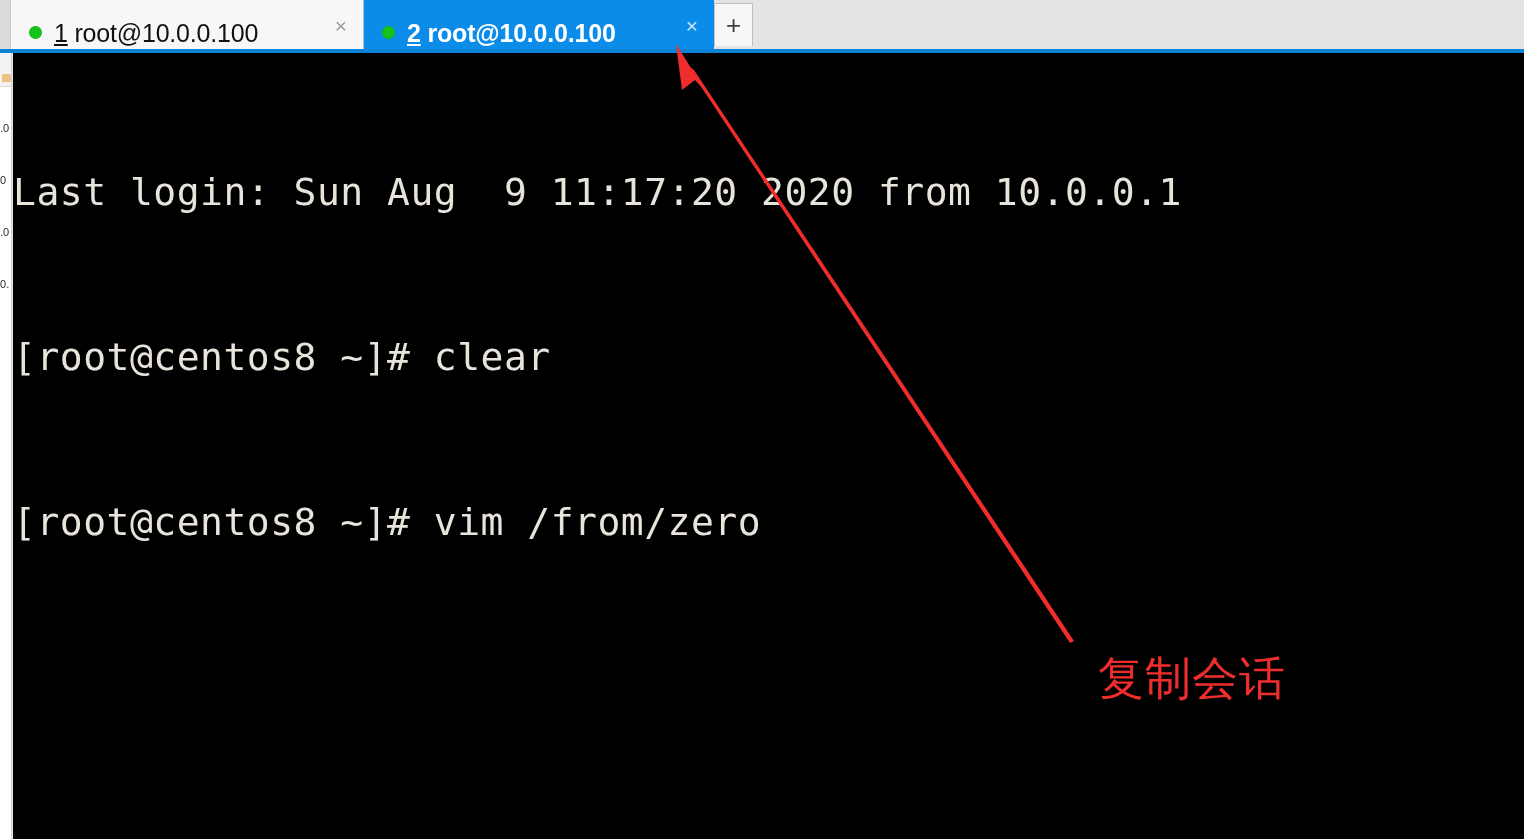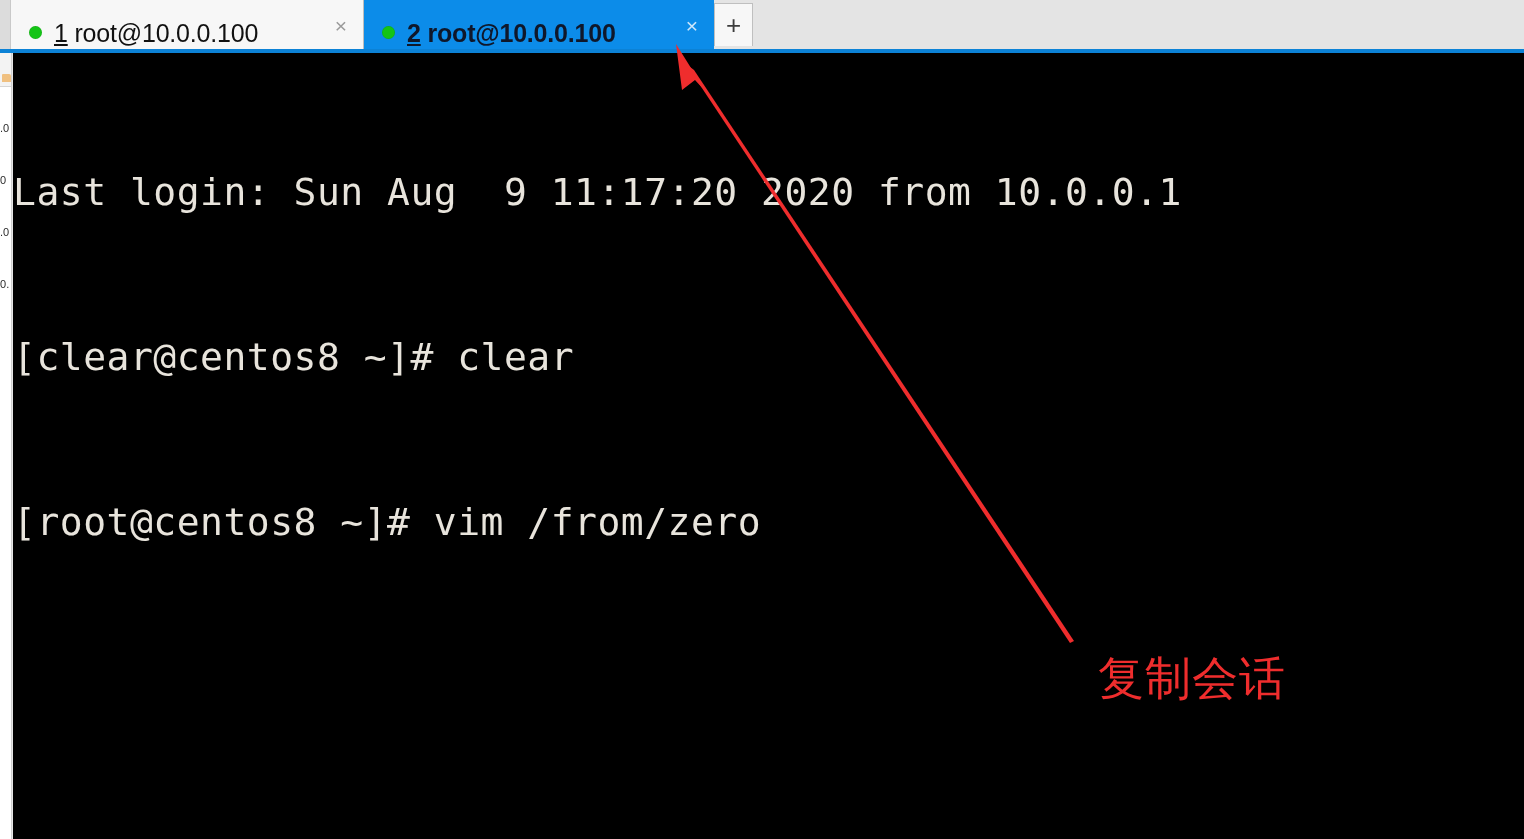--- a/index.html
+++ b/index.html
@@ -86,21 +86,21 @@
     line-height: 30px;
     white-space: nowrap;
     letter-spacing: -0.2px;
   }
   .tab.inactive .tab-label {
     font-weight: 400;
     color: #111111;
   }
   .tab.active .tab-label {
     font-weight: 700;
-    color: #0f172a;
+    color: #ffffff;
   }
   .tab-label .mnemonic {
     text-decoration: underline;
     text-underline-offset: 2px;
   }
 
   .tab-close {
     position: absolute;
     right: 16px;
     top: 50%;
@@ -280,21 +280,21 @@
     </div>
     <div class="sliver-item" style="top:68px;">0.</div>
     <div class="sliver-item" style="top:120px;">0</div>
     <div class="sliver-item" style="top:172px;">0.</div>
     <div class="sliver-item" style="top:224px;">.0</div>
   </div>
 
   <div class="terminal">
     <div class="term-lines">
       <div class="term-line">Last login: Sun Aug  9 11:17:20 2020 from 10.0.0.1</div>
-      <div class="term-line">[clear@centos8 ~]# clear</div>
+      <div class="term-line">[root@centos8 ~]# clear</div>
       <div class="term-line">[root@centos8 ~]# vim /from/zero</div>
     </div>
   </div>
 
   <div class="annotation-layer">
     <svg width="1524" height="839" viewBox="0 0 1524 839" style="position:absolute;left:0;top:0;">
 
       <polygon points="686,64 694,70 1074,641 1070,643" fill="#ef2d2d"></polygon>
 
       <polygon points="676,44 706,92 695,80 682,90" fill="#ef2d2d"></polygon>

